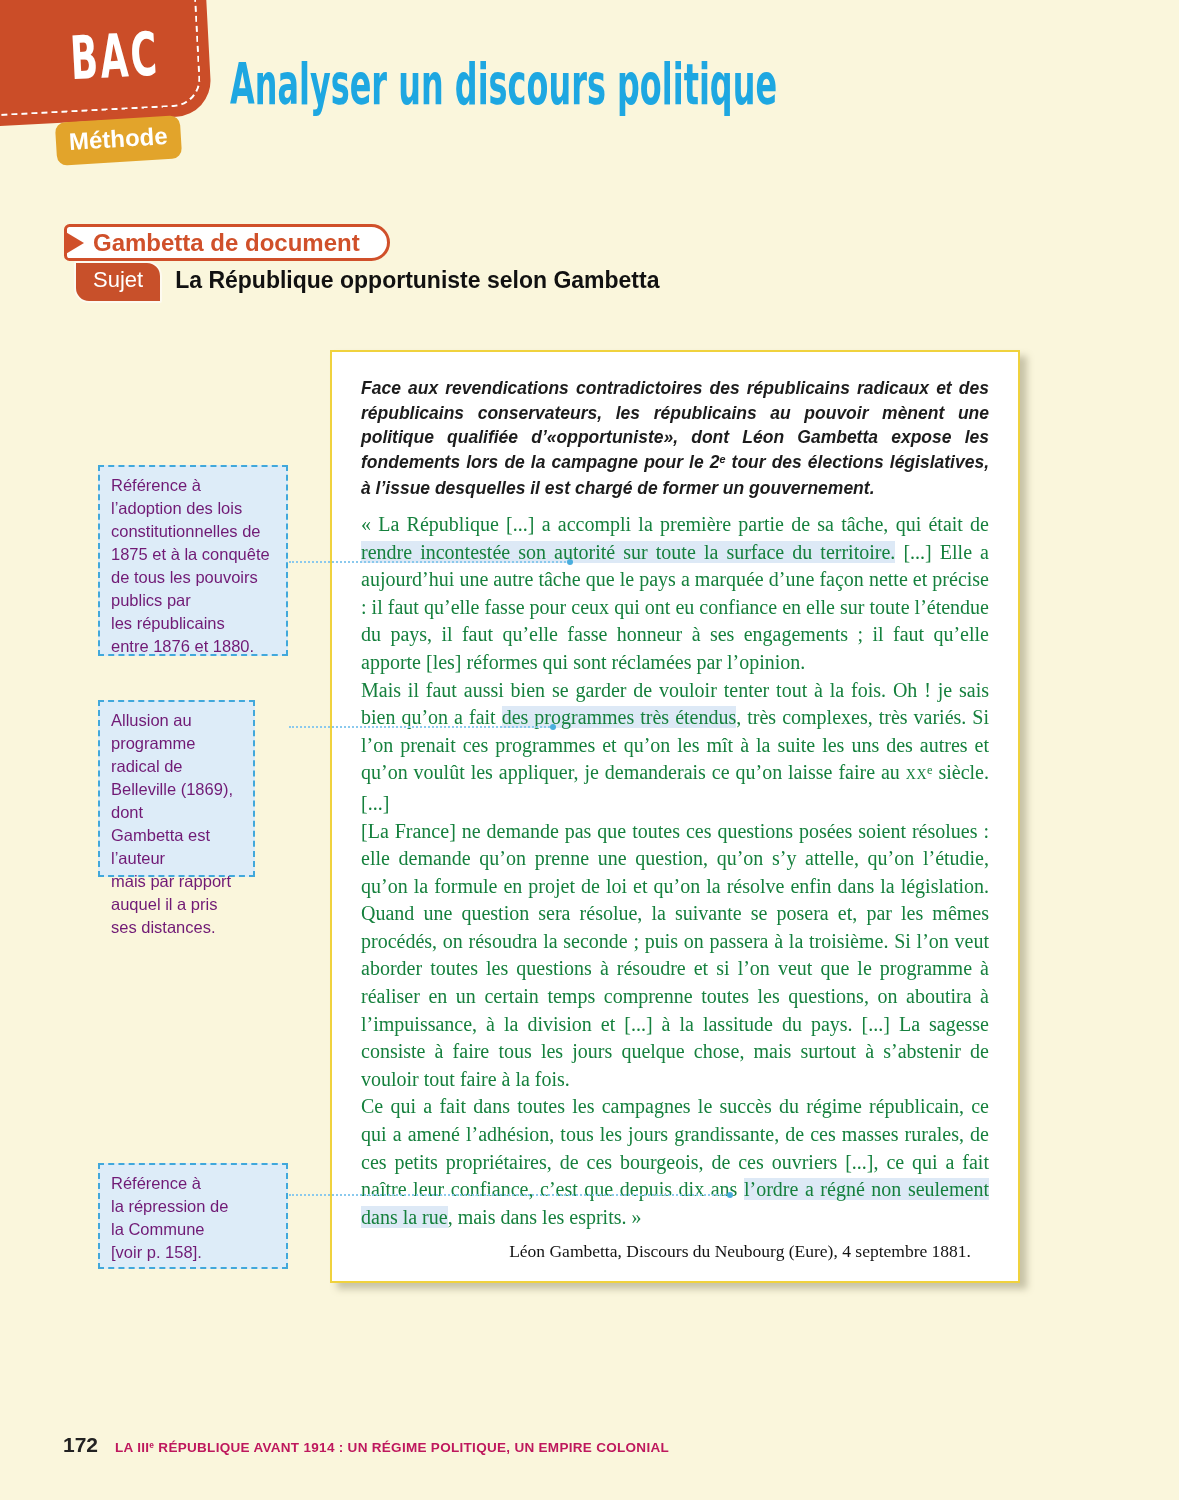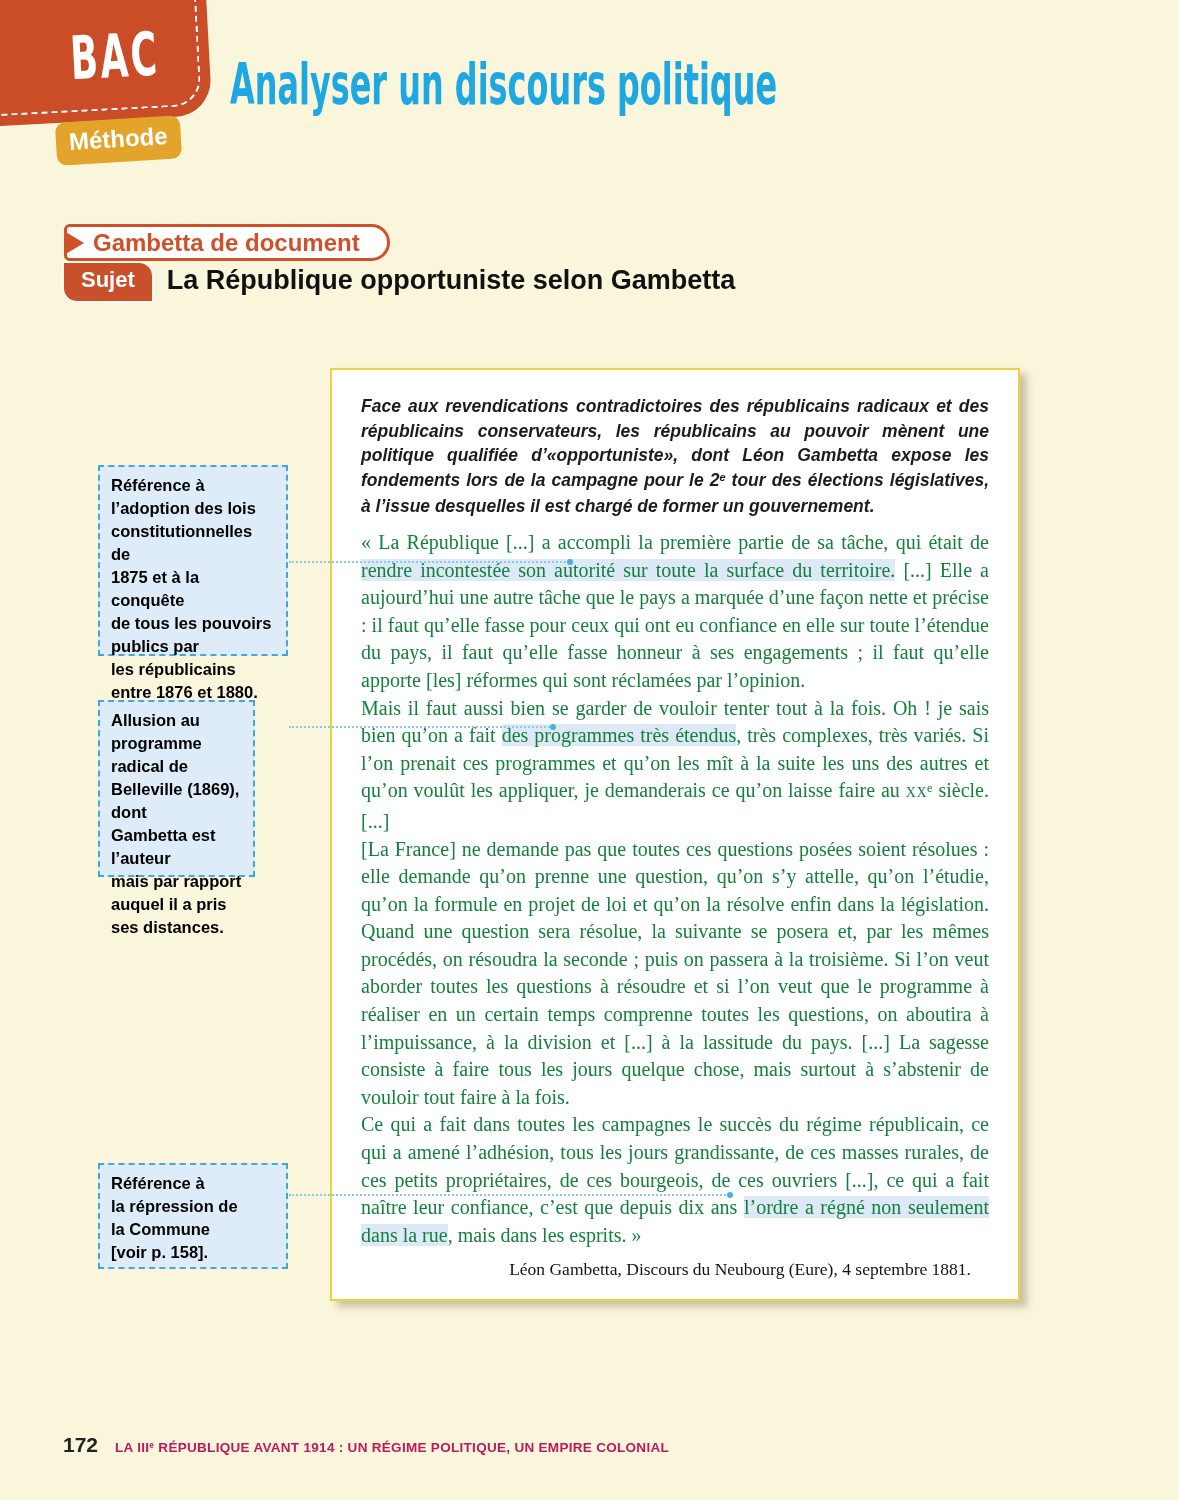--- a/index.html
+++ b/index.html
@@ -70,30 +70,31 @@
   .analyse-label {
     position:absolute; left:26px; top:1px;
     color:#d0502a; font-weight:700; font-size:24px; line-height:30px;
     white-space:nowrap;
   }
 
   
   .sujet-row { position:absolute; left:62px; top:261px; display:flex; align-items:center; }
   .sujet-box {
     background:#c8502a; color:#fff;
-    font-weight:700; font-size:22px;
+    font-weight:400; font-size:22px;
     padding:4px 17px 8px;
     border:2px solid #fdfaf0;
     border-radius:2px 15px 2px 15px;
-  }
-  .sujet-title { font-weight:700; font-size:27px; color:#111; margin-left:13px; padding-bottom:3px; }
+    margin-left:12px;
+  }
+  .sujet-title { font-weight:700; font-size:23px; color:#111; margin-left:13px; padding-bottom:3px; }
 
   
   .doc-box {
-    position:absolute; left:330px; top:368px;
+    position:absolute; left:330px; top:350px;
     width:690px; height:933px;
     background:#ffffff;
     border:2px solid #f0d23d;
     box-shadow:7px 6px 7px rgba(125,120,90,0.40);
     box-sizing:border-box;
     padding:24px 29px 16px;
   }
   .intro {
     margin:0 0 10px;
     font-style:italic; font-weight:700; font-size:17.5px; line-height:24.6px;
@@ -114,23 +115,22 @@
   .sup { font-size:0.62em; position:relative; top:-0.45em; }
   .sc { font-variant:small-caps; letter-spacing:0.5px; }
 
   
   .note {
     position:absolute;
     background:#ddecf8;
     border:2px dashed #41a8db;
     box-sizing:border-box;
     padding:7px 11px;
-    font-size:16.5px; line-height:23px; color:#000000;
+    font-size:16.5px; line-height:23px; color:#701a75;
     white-space:pre-line;
-    font-weight:bold;
   }
   #note1 { left:98px; top:465px; width:190px; height:191px; }
   #note2 { left:98px; top:700px; width:157px; height:177px; }
   #note3 { left:98px; top:1163px; width:190px; height:106px; }
 
   
   .connector { position:absolute; height:0; border-top:2px dotted #8ac9ed; }
   .enddot {
     position:absolute; right:-3px; top:-4px;
     width:6px; height:6px; border-radius:50%;

